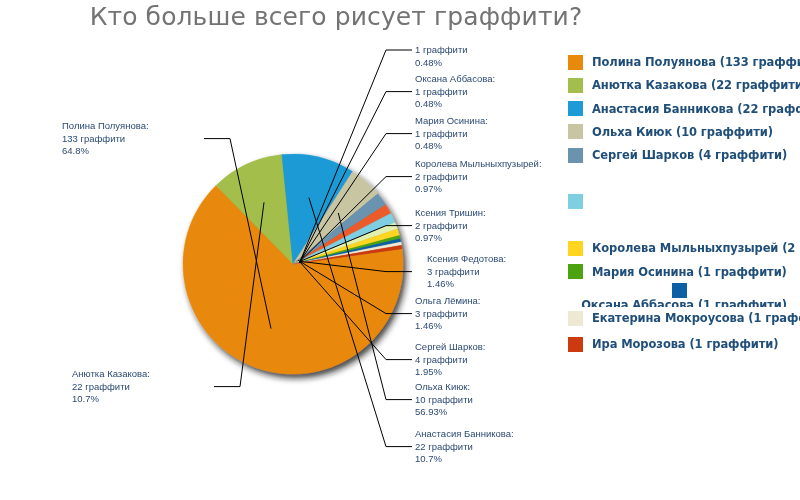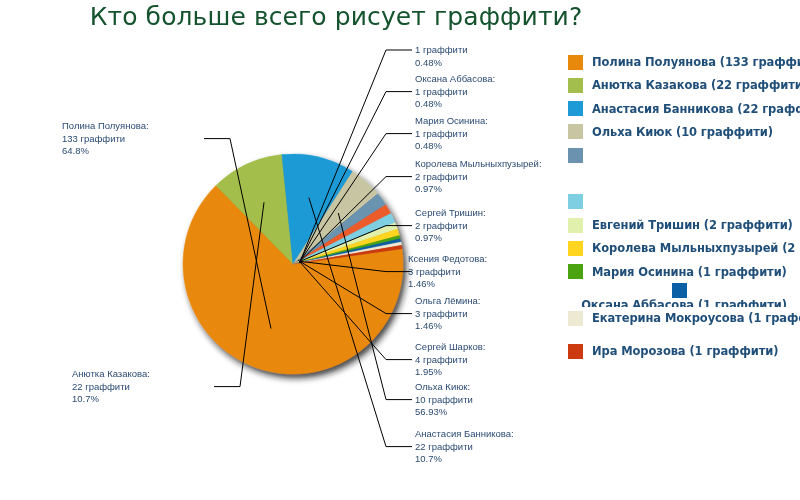--- a/index.html
+++ b/index.html
@@ -12,21 +12,21 @@
     position:relative;
   }
   #root{position:absolute;inset:0;width:800px;height:500px;overflow:hidden;}
 
   
   .chart-title{
     position:absolute;left:0;top:2px;width:672px;
     text-align:center;
     font-size:25px;
     font-weight:400;
-    color:#14532d;
+    color:#737373;
     font-family:"DejaVu Sans","Liberation Sans",sans-serif;
     letter-spacing:0.1px;
     white-space:nowrap;
   }
 
   
   .pie-area{position:absolute;left:0;top:0;width:560px;height:500px;}
   .pie-svg{position:absolute;left:0;top:0;}
 
   
@@ -130,25 +130,25 @@
         <span class="ln">Мария Осинина:</span>
         <span class="ln">1 граффити</span>
         <span class="ln">0.48%</span>
       </div>
       <div class="callout" style="left: 415px; top: 158px;">
         <span class="ln">Королева Мыльныхпузырей:</span>
         <span class="ln">2 граффити</span>
         <span class="ln">0.97%</span>
       </div>
       <div class="callout" style="left: 415px; top: 207px;">
-        <span class="ln">Сергей Тришин:</span>
+        <span class="ln">Ксения Тришин:</span>
         <span class="ln">2 граффити</span>
         <span class="ln">0.97%</span>
       </div>
-      <div class="callout" style="left: 408px; top: 253px;">
+      <div class="callout" style="left: 427px; top: 253px;">
         <span class="ln">Ксения Федотова:</span>
         <span class="ln">3 граффити</span>
         <span class="ln">1.46%</span>
       </div>
       <div class="callout" style="left: 415px; top: 295px;">
         <span class="ln">Ольга Лёмина:</span>
         <span class="ln">3 граффити</span>
         <span class="ln">1.46%</span>
       </div>
       <div class="callout" style="left: 415px; top: 341px;">
@@ -190,43 +190,40 @@
       <div class="legend-row" style="top: 46.6px;">
         <span class="legend-swatch" style="background: rgb(30, 154, 214);"></span>
         <span class="legend-label">Анастасия Банникова (22 граффити)</span>
       </div>
       <div class="legend-row" style="top: 69.9px;">
         <span class="legend-swatch" style="background: rgb(199, 197, 162);"></span>
         <span class="legend-label">Ольха Киюк (10 граффити)</span>
       </div>
       <div class="legend-row" style="top: 93.2px;">
         <span class="legend-swatch" style="background: rgb(107, 147, 176);"></span>
+        <span class="legend-label">Сергей Шарков (4 граффити)</span>
       </div>
       <div class="legend-row" style="top: 139.8px;">
         <span class="legend-swatch" style="background: rgb(127, 207, 227);"></span>
-      </div>
-      <div class="legend-row" style="top: 163.1px;">
-        <span class="legend-swatch" style="background: rgb(226, 240, 174);"></span>
-        <span class="legend-label">Евгений Тришин (2 граффити)</span>
       </div>
       <div class="legend-row" style="top: 186.4px;">
         <span class="legend-swatch" style="background: rgb(255, 213, 32);"></span>
         <span class="legend-label">Королева Мыльныхпузырей (2 граффити)</span>
       </div>
       <div class="legend-row" style="top: 209.7px;">
         <span class="legend-swatch" style="background: rgb(76, 163, 18);"></span>
         <span class="legend-label">Мария Осинина (1 граффити)</span>
       </div>
       <div class="legend-row" style="top: 233px; flex-direction: column;">
         <span class="legend-swatch" style="background: rgb(11, 95, 165);"></span>
         <span class="legend-label">Оксана Аббасова (1 граффити)</span>
       </div>
       <div class="legend-row" style="top: 256.3px;">
         <span class="legend-swatch" style="background: rgb(237, 233, 210);"></span>
         <span class="legend-label">Екатерина Мокроусова (1 граффити)</span>
       </div>
-      <div class="legend-row" style="top: 289px;">
+      <div class="legend-row" style="top: 282px;">
         <span class="legend-swatch" style="background: rgb(204, 58, 16);"></span>
         <span class="legend-label">Ира Морозова (1 граффити)</span>
       </div>
     </div>
 
 </div>
 
 </body></html>

